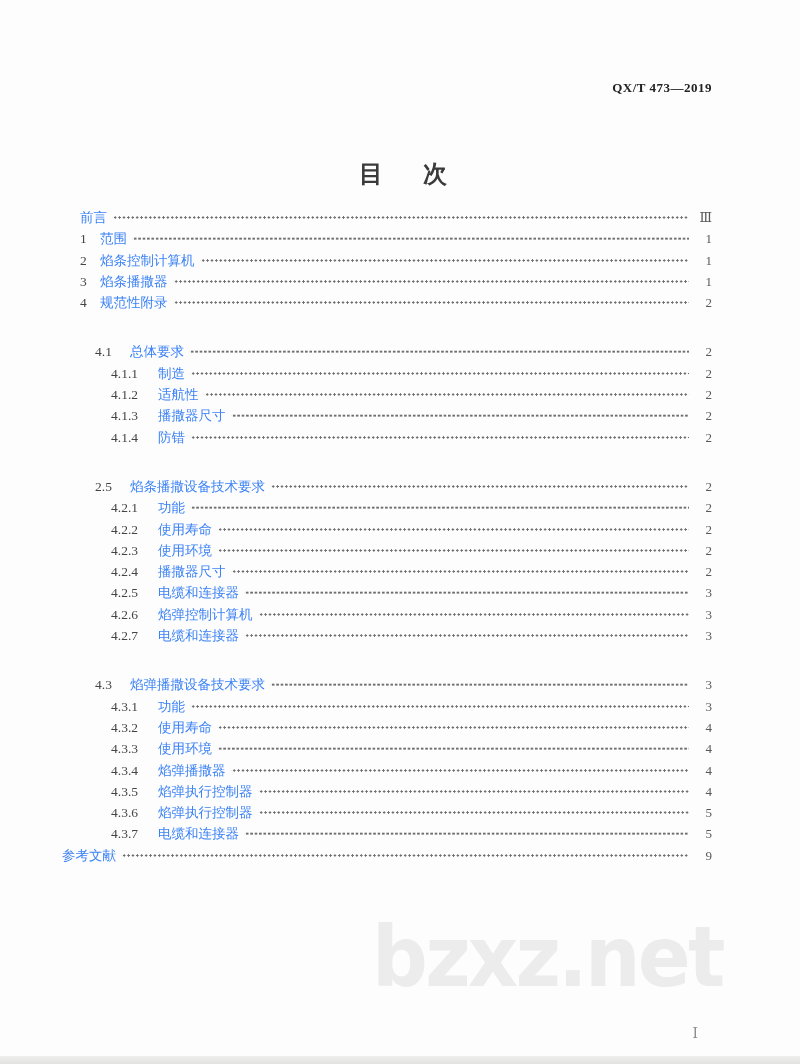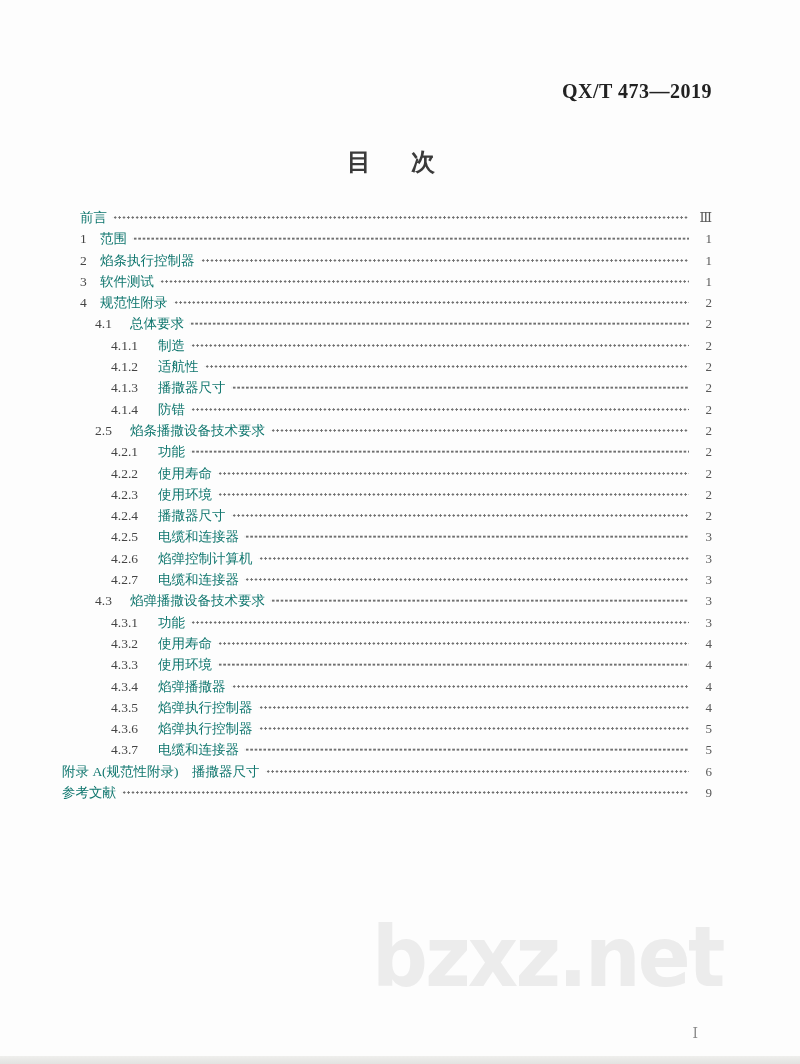--- a/index.html
+++ b/index.html
@@ -7,57 +7,57 @@
     width: 800px; height: 1064px;
     background: #fdfdfd;
     position: relative;
     overflow: hidden;
     font-family: "Liberation Serif", "DejaVu Serif", serif;
     color: #3d3d3d;
   }
   .doc-number {
     position: absolute;
     top: 80px; right: 88px;
-    font-size: 20px;
+    font-size: 13px;
     font-weight: bold;
     color: #222;
     letter-spacing: 0.5px;
   }
   .toc-title {
     position: absolute;
     top: 142px; left: 62px; width: 650px;
-    margin: 4px;
+    margin: 16px;
     text-align: center;
     text-indent: 8px;
     letter-spacing: 8px;
     font-size: 24px;
     font-weight: 600;
     color: #3a3a3a;
   }
   .toc {
     position: absolute;
     top: 207px; left: 62px; width: 650px;
   }
   .toc-row {
     display: flex;
     align-items: center;
     height: 21.3px;
     font-size: 13.5px;
     line-height: 21.3px;
     white-space: nowrap;
   }
   .toc-row.ind1 { padding-left: 18px; }
-  .toc-row.ind2 { padding-left: 33px; }
+  .toc-row.ind2 { padding-left: 33px; margin-top: 28px; }
   .toc-row.ind3 { padding-left: 49px; }
   .toc-row .num { flex: 0 0 auto; color: #444; }
   .ind1 .num { width: 20px; }
   .ind2 .num { width: 35px; }
   .ind3 .num { width: 47px; }
   .toc-row .num:empty { display: none; }
-  .toc-row .ttl { flex: 0 0 auto; color: #0f766e; }
+  .toc-row .ttl { flex: 0 0 auto; color: #3b82f6; }
   .toc-row .leader {
     flex: 1 1 auto;
     height: 21.3px;
     margin: 0 5px 0 5px;
     background-image: radial-gradient(circle, #6f6f6f 1px, rgba(0,0,0,0) 1.35px);
     background-size: 4.4px 21.3px;
     background-position: 1px 58%;
     background-repeat: repeat-x;
   }
   .toc-row .pg {
@@ -109,28 +109,28 @@
 
   <div class="toc-row ind1">
     <span class="num">1</span>
     <span class="ttl">范围</span>
     <span class="leader"></span>
     <span class="pg">1</span>
   </div>
 
   <div class="toc-row ind1">
     <span class="num">2</span>
-    <span class="ttl">焰条执行控制器</span>
+    <span class="ttl">焰条控制计算机</span>
     <span class="leader"></span>
     <span class="pg">1</span>
   </div>
 
   <div class="toc-row ind1">
     <span class="num">3</span>
-    <span class="ttl">软件测试</span>
+    <span class="ttl">焰条播撒器</span>
     <span class="leader"></span>
     <span class="pg">1</span>
   </div>
 
   <div class="toc-row ind1">
     <span class="num">4</span>
     <span class="ttl">规范性附录</span>
     <span class="leader"></span>
     <span class="pg">2</span>
   </div>
@@ -275,29 +275,23 @@
     <span class="pg">5</span>
   </div>
 
   <div class="toc-row ind3">
     <span class="num">4.3.7</span>
     <span class="ttl">电缆和连接器</span>
     <span class="leader"></span>
     <span class="pg">5</span>
   </div>
 
+
   <div class="toc-row ind0">
 
-    <span class="ttl">附录 A(规范性附录)　播撒器尺寸</span>
-    <span class="leader"></span>
-    <span class="pg">6</span>
-  </div>
-
-  <div class="toc-row ind0">
-
     <span class="ttl">参考文献</span>
     <span class="leader"></span>
     <span class="pg">9</span>
   </div>
 </div>
 
 <div class="watermark">bzxz.net</div>
 
 <div class="page-number">Ⅰ</div>
 

